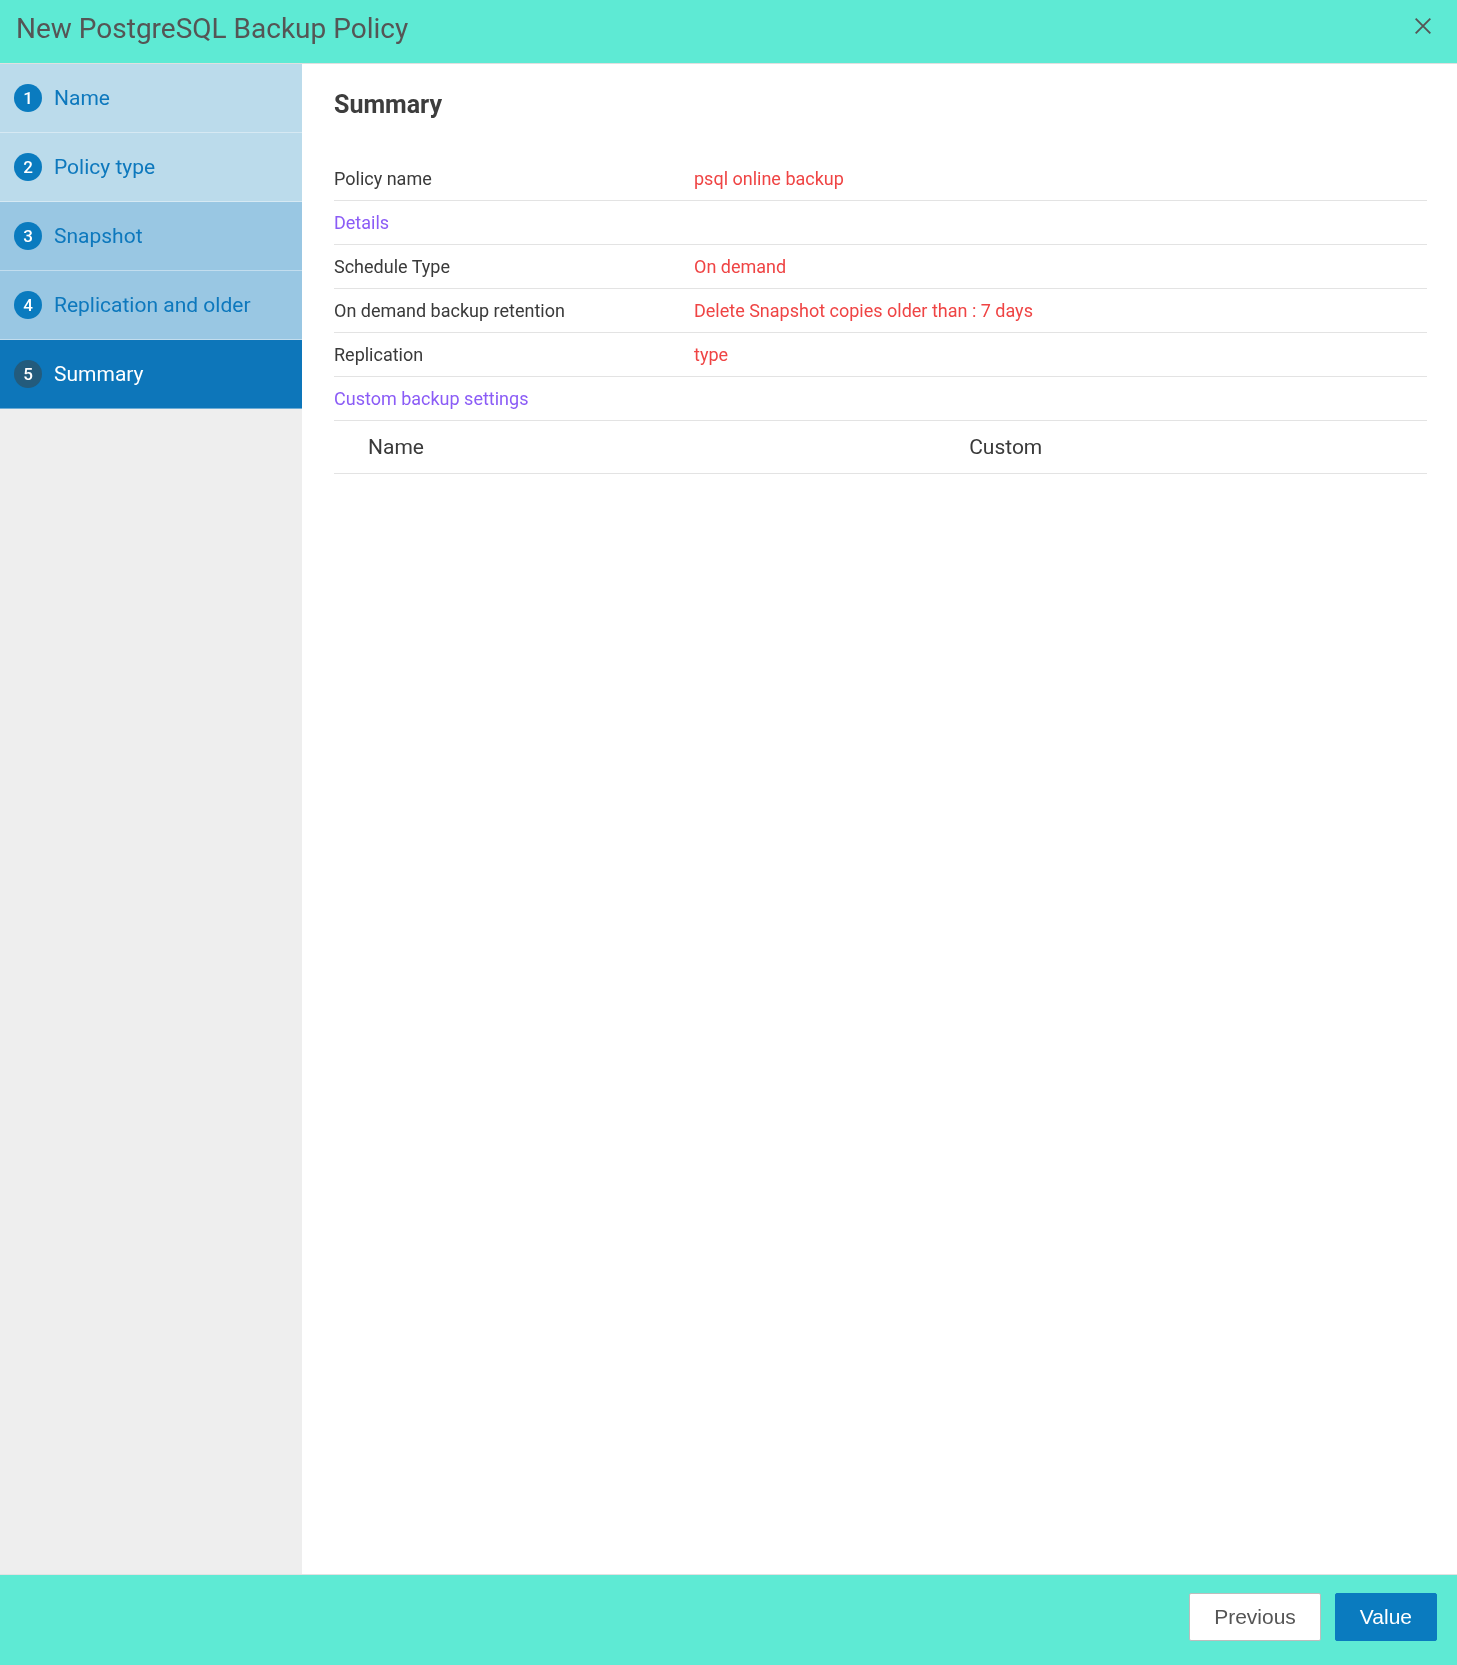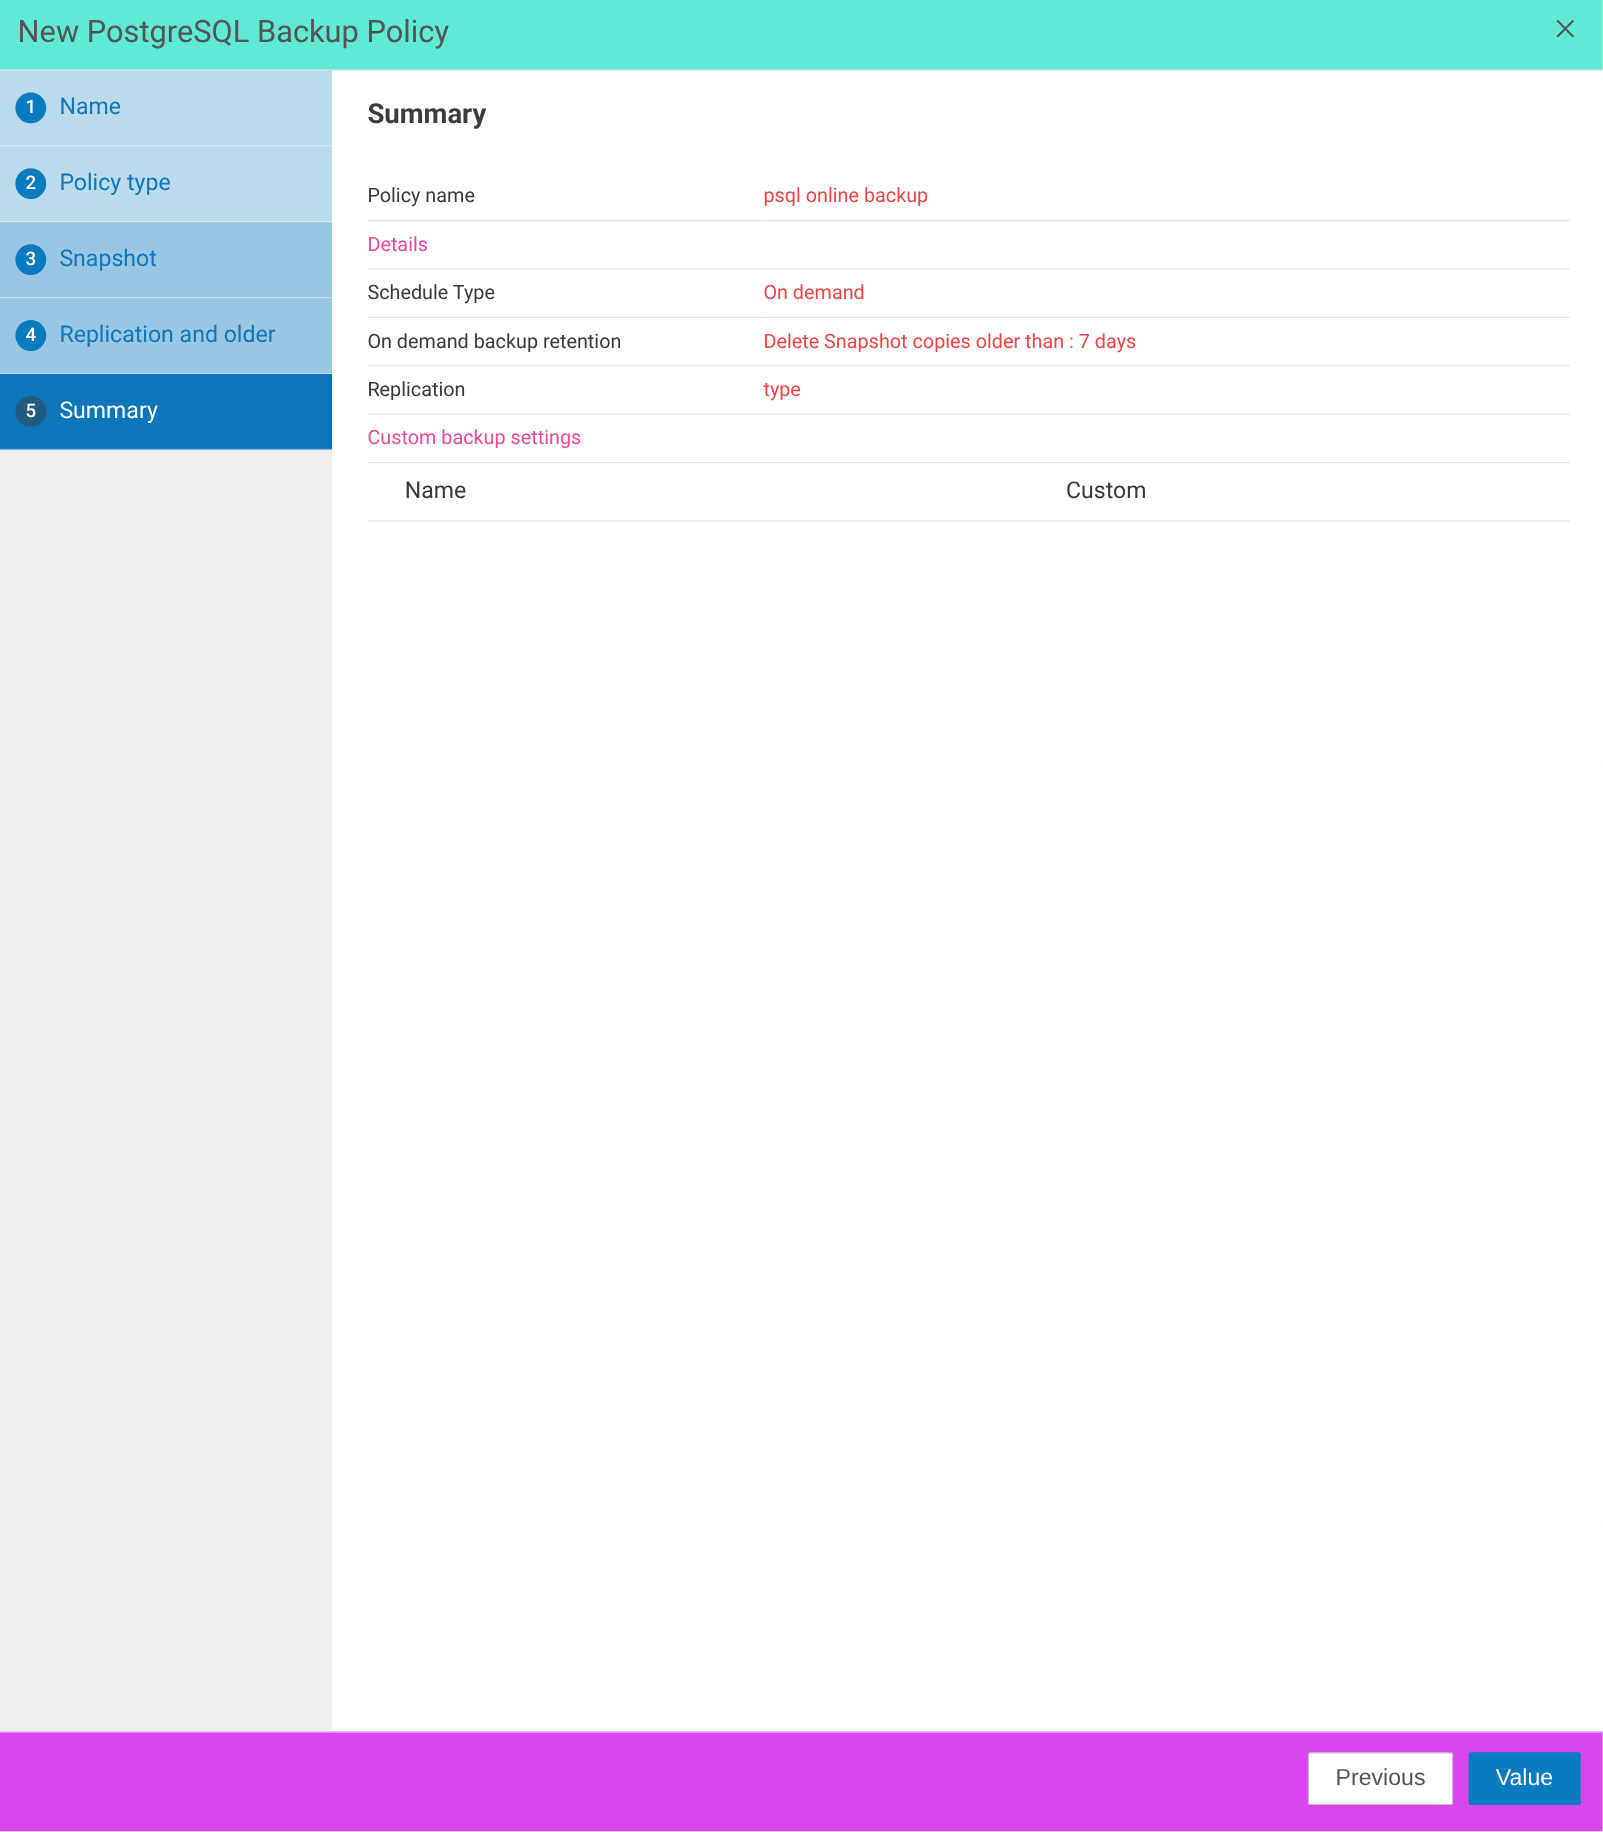--- a/index.html
+++ b/index.html
@@ -30,26 +30,26 @@
     .step.active .badge { background:#235b7c; }
     .step-label { font-size:21px; }
     
     .main { flex:1; background:#ffffff; padding:26px 30px 0 32px; overflow:auto; }
     .page-title { font-size:25px; font-weight:700; color:#3d3d3d; margin-bottom:38px; }
     .kv-table { width:100%; border-collapse:collapse; }
     .kv-row td { padding:11px 0; font-size:18px; vertical-align:middle; }
     .kv-row { border-bottom:1px solid #e3e3e3; }
     .kv-label { color:#3a3a3a; width:360px; }
     .kv-value { color:#ef4444; }
-    .section-label td { color:#ec4899; }
+    .section-label td { color:#8b5cf6; }
     .cols { width:100%; border-collapse:collapse; }
     .cols th { text-align:left; font-weight:400; color:#3a3a3a; padding:14px 0 14px 34px; font-size:21px;
                border-bottom:1px solid #e3e3e3; }
     
-    .footer { background:#d946ef; border-top:1px solid #e2e2e2; padding:18px 20px 24px;
+    .footer { background:#5eead4; border-top:1px solid #e2e2e2; padding:18px 20px 24px;
               display:flex; justify-content:flex-end; gap:14px; }
     .btn { height:48px; padding:0 24px; font-size:21px; border-radius:2px; cursor:pointer;
            display:flex; align-items:center; }
     .btn-secondary { background:#fff; color:#555; border:1px solid #bdbdbd; }
     .btn-primary   { background:#0a7bbf; color:#fff; border:1px solid #0a7bbf; }
   </style>
 </head>
 <body>
 
 <div class="header">

